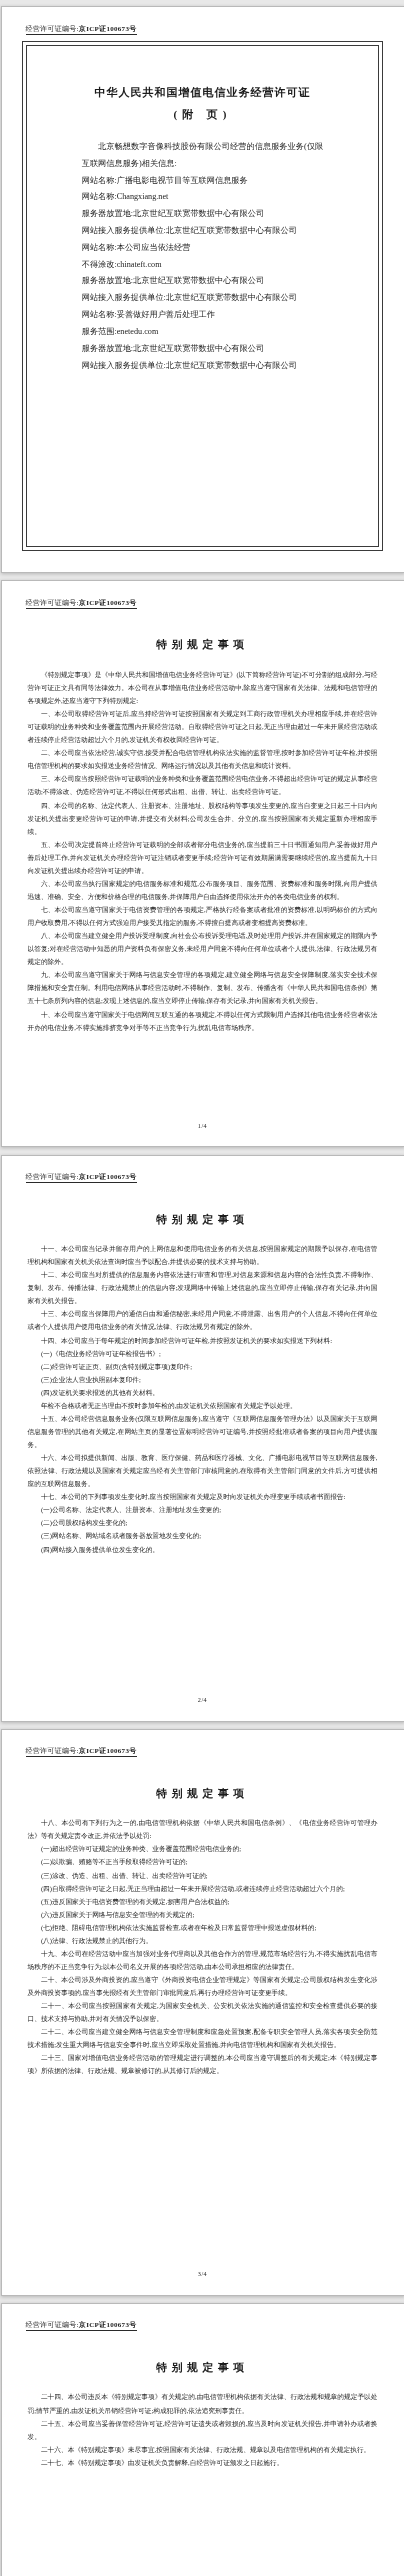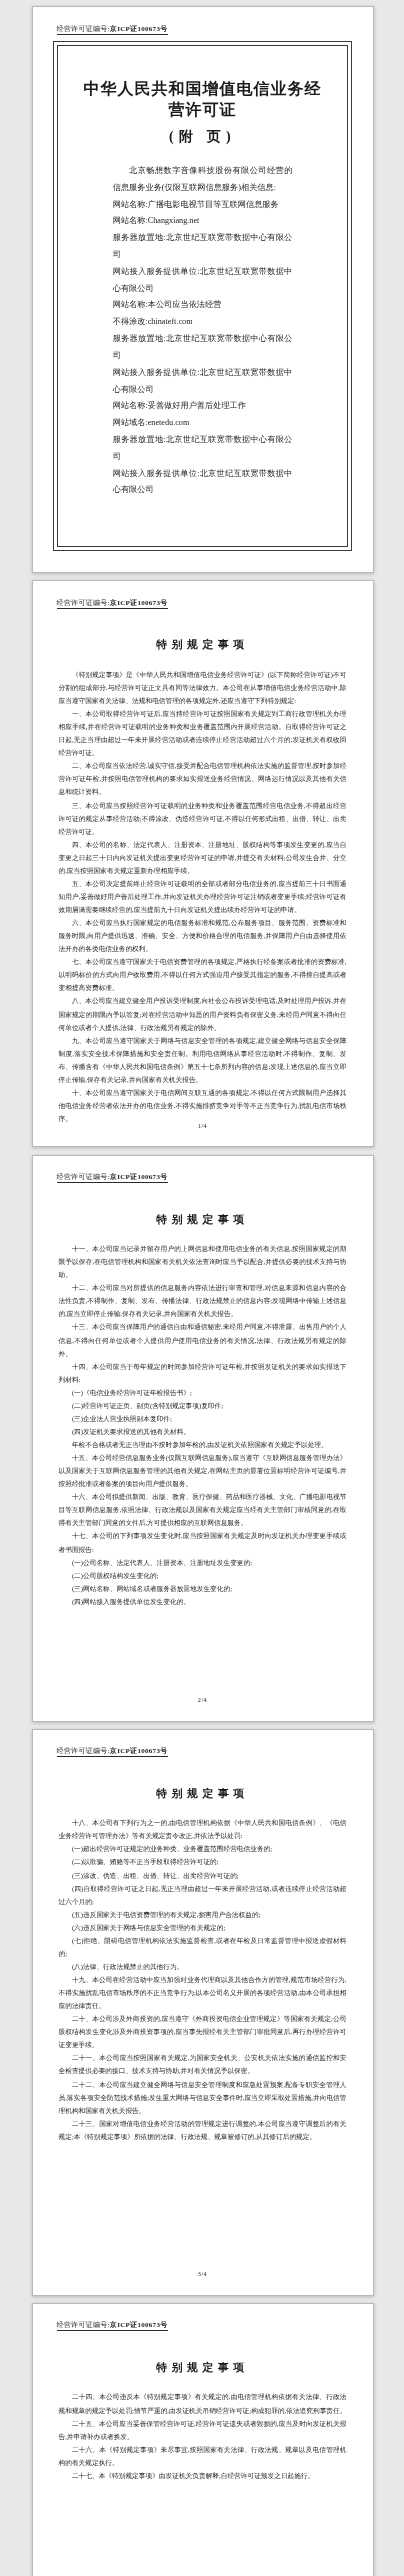--- a/index.html
+++ b/index.html
@@ -7,21 +7,21 @@
   body {
     width:405px; min-height:2873px; margin:0 auto;
     background:#e8e8e8;
     font-family:"Liberation Serif","DejaVu Serif",serif;
     color:#1c1c1c;
   }
   .canvas { width:405px; padding:6.2px 0 4.6px; }
 
   .page {
     position:relative;
-    width:342px; height:567px;
+    width:404px; height:567px;
     margin:0 auto 7.2px;
     background:#ffffff;
     border:0.5px solid #b9b9b9;
     box-shadow:0 1px 3.6px rgba(0,0,0,0.22);
     overflow:hidden;
   }
 
   
   .page-header {
     position:absolute; top:16.5px; left:24px;
@@ -34,26 +34,26 @@
   .cover-frame {
     position:absolute; top:34px; left:20.6px; right:20.6px; bottom:21.6px;
     border:1px solid #3a3a3a; padding:2.6px;
   }
   .cover-frame-inner {
     width:100%; height:100%;
     border:0.5px solid #3a3a3a;
     padding:18.5px 23px 0;
   }
   .cover-title {
-    margin-top:15px; text-align:center;
-    font-size:16px; font-weight:700; letter-spacing:1px;
+    margin-top:21px; text-align:center;
+    font-size:11px; font-weight:700; letter-spacing:1px;
   }
   .cover-subtitle {
     margin-top:7.2px; text-align:center;
-    font-size:14px; font-weight:700; letter-spacing:5.2px;
+    font-size:11px; font-weight:700; letter-spacing:5.2px;
   }
   .cover-body {
     margin:16.5px 32px 0;
     font-size:8.2px; line-height:2.05; text-align:justify;
   }
   .cover-intro { text-indent:2em; }
   .cover-line { text-indent:0; }
 
   
   .prov-title {
@@ -89,21 +89,21 @@
           <div>
               <p class="cover-line">网站名称:广播电影电视节目等互联网信息服务</p>
               <p class="cover-line">网站名称:Changxiang.net</p>
               <p class="cover-line">服务器放置地:北京世纪互联宽带数据中心有限公司</p>
               <p class="cover-line">网站接入服务提供单位:北京世纪互联宽带数据中心有限公司</p>
               <p class="cover-line">网站名称:本公司应当依法经营</p>
               <p class="cover-line">不得涂改:chinateft.com</p>
               <p class="cover-line">服务器放置地:北京世纪互联宽带数据中心有限公司</p>
               <p class="cover-line">网站接入服务提供单位:北京世纪互联宽带数据中心有限公司</p>
               <p class="cover-line">网站名称:妥善做好用户善后处理工作</p>
-              <p class="cover-line">网站域名:enetedu.com</p>
+              <p class="cover-line">服务范围:enetedu.com</p>
               <p class="cover-line">服务器放置地:北京世纪互联宽带数据中心有限公司</p>
               <p class="cover-line">网站接入服务提供单位:北京世纪互联宽带数据中心有限公司</p>
             </div>
         </div>
       </div>
     </div>
   </section>
 
   <section class="page">
     <div class="page-header">

